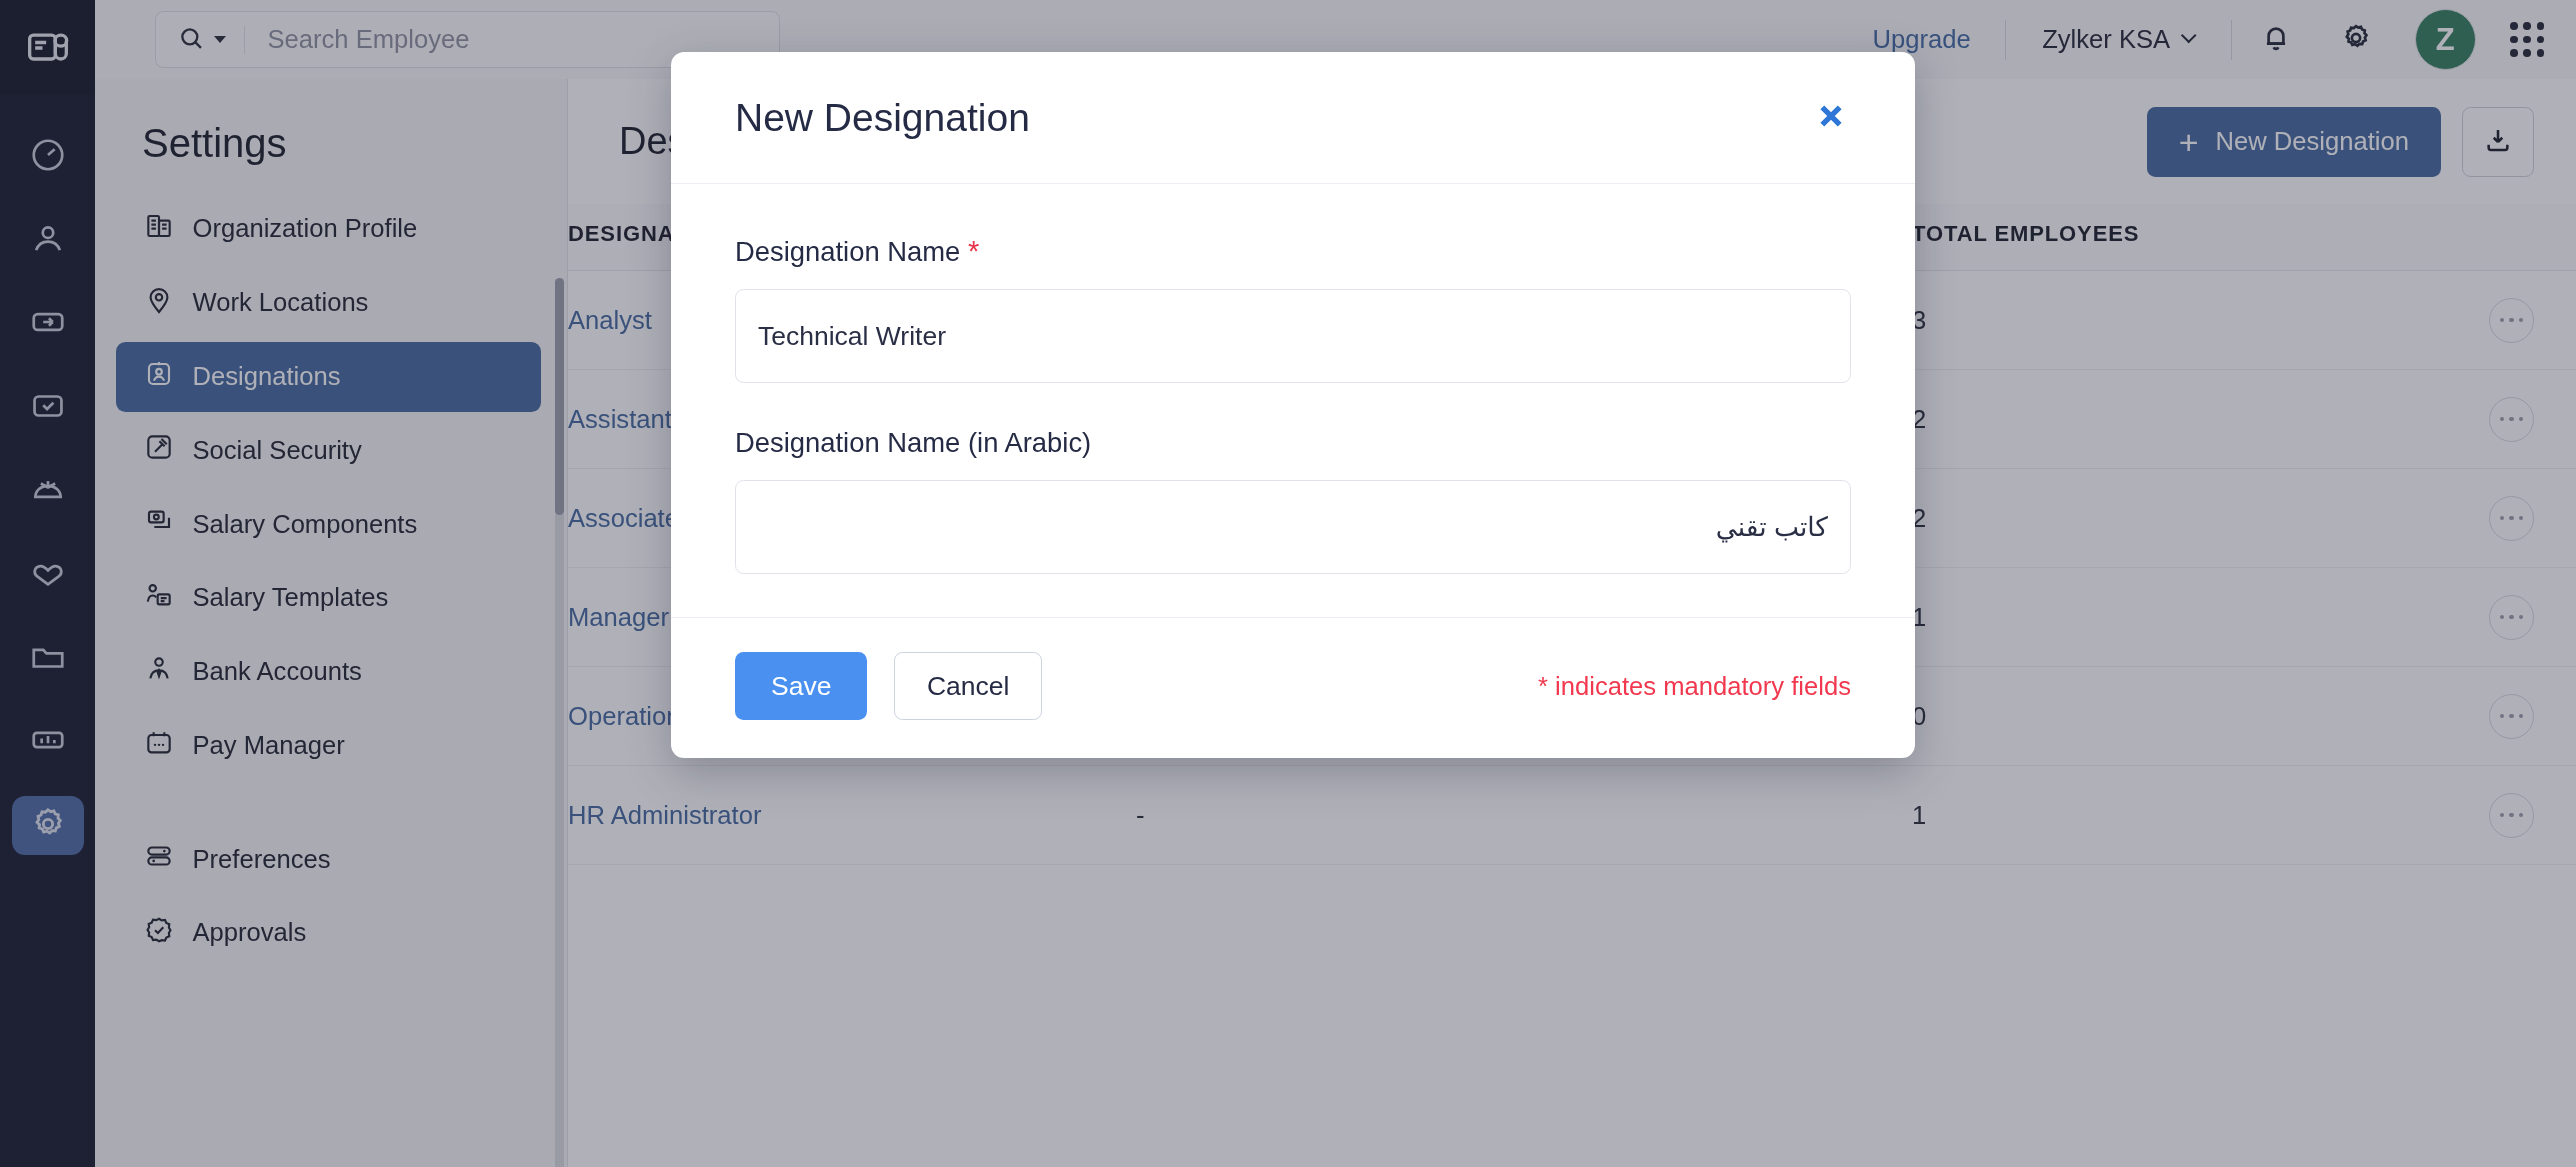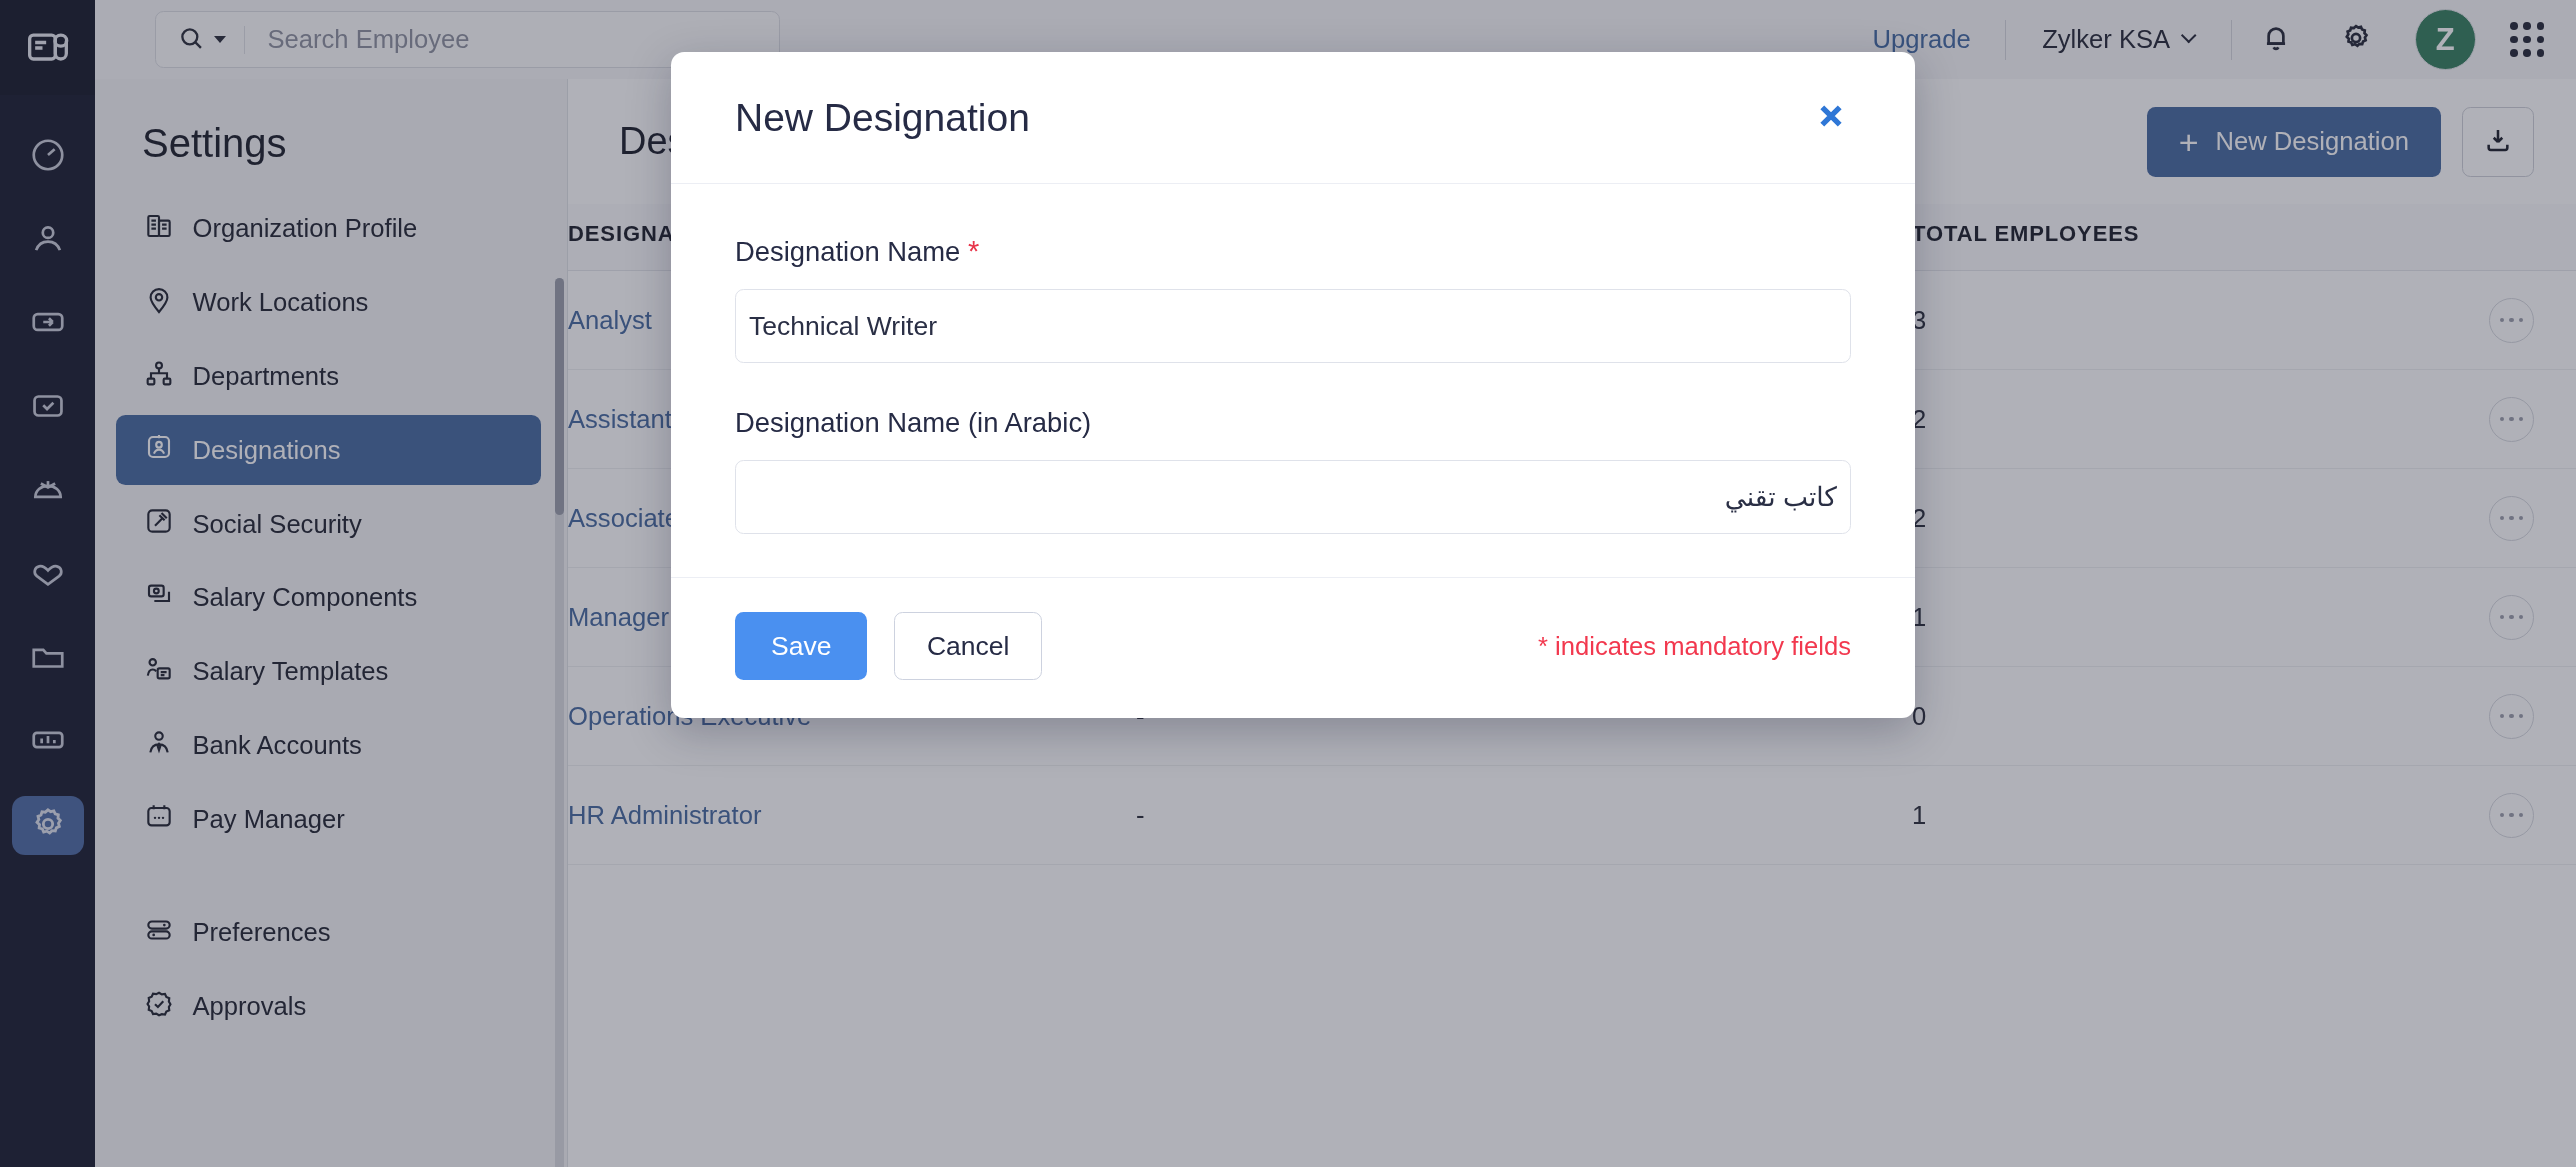--- a/index.html
+++ b/index.html
@@ -267,23 +267,23 @@
 
   .modal-body { padding: 51px 64px 38px 64px; }
   .field { margin-bottom: 44px; }
   .field:last-child { margin-bottom: 5px; }
   .field-label {
     font-size: 27.4px; color: #262b45;
     margin-bottom: 21px; display: block;
   }
   .req { color: #e8354a; font-size: 29px; }
   .field-input {
-    width: 100%; height: 74px;
+    width: 100%; height: 94px;
     border: 0.9px solid #dfe2ea; border-radius: 8.5px;
-    padding: 0 13px;
+    padding: 0 22px;
     font-size: 26.5px; color: #2a2f45;
     font-family: "Liberation Sans", sans-serif;
     outline: none;
     background: #fff;
   }
   .field-input.rtl { direction: rtl; text-align: right; }
 
   .modal-foot {
     border-top: 0.9px solid #eceef4;
     padding: 34px 64px 38px 64px;
@@ -467,31 +467,20 @@
         <span>Organization Profile</span>
       </div>
       <div class="nav-item">
         <span>
           <svg width="32" height="32" viewBox="0 0 24 24">
               <path d="M12 21c4.2-5.1 6.3-8.4 6.3-10.9A6.3 6.3 0 005.7 10.1C5.7 12.6 7.8 15.9 12 21z"></path>
               <circle cx="12" cy="10" r="2.4"></circle>
             </svg>
         </span>
         <span>Work Locations</span>
-      </div>
-      <div class="nav-item">
-        <span>
-          <svg width="32" height="32" viewBox="0 0 24 24">
-              <circle cx="12" cy="5.6" r="2.2"></circle>
-              <rect x="3.5" y="15.5" width="5" height="4.3" rx="0.8"></rect>
-              <rect x="15.5" y="15.5" width="5" height="4.3" rx="0.8"></rect>
-              <path d="M12 7.8v3.6M6 15.5v-4.1h12v4.1"></path>
-            </svg>
-        </span>
-        <span>Departments</span>
       </div>
       <div class="nav-item active">
         <span>
           <svg width="32" height="32" viewBox="0 0 24 24">
               <rect x="4.5" y="4.5" width="15" height="15" rx="3"></rect>
               <circle cx="12" cy="10.3" r="2.1"></circle>
               <path d="M8.2 17c.8-2 2.2-3 3.8-3s3 1 3.8 3"></path>
               <path d="M12 3v2.4"></path>
             </svg>
         </span>

